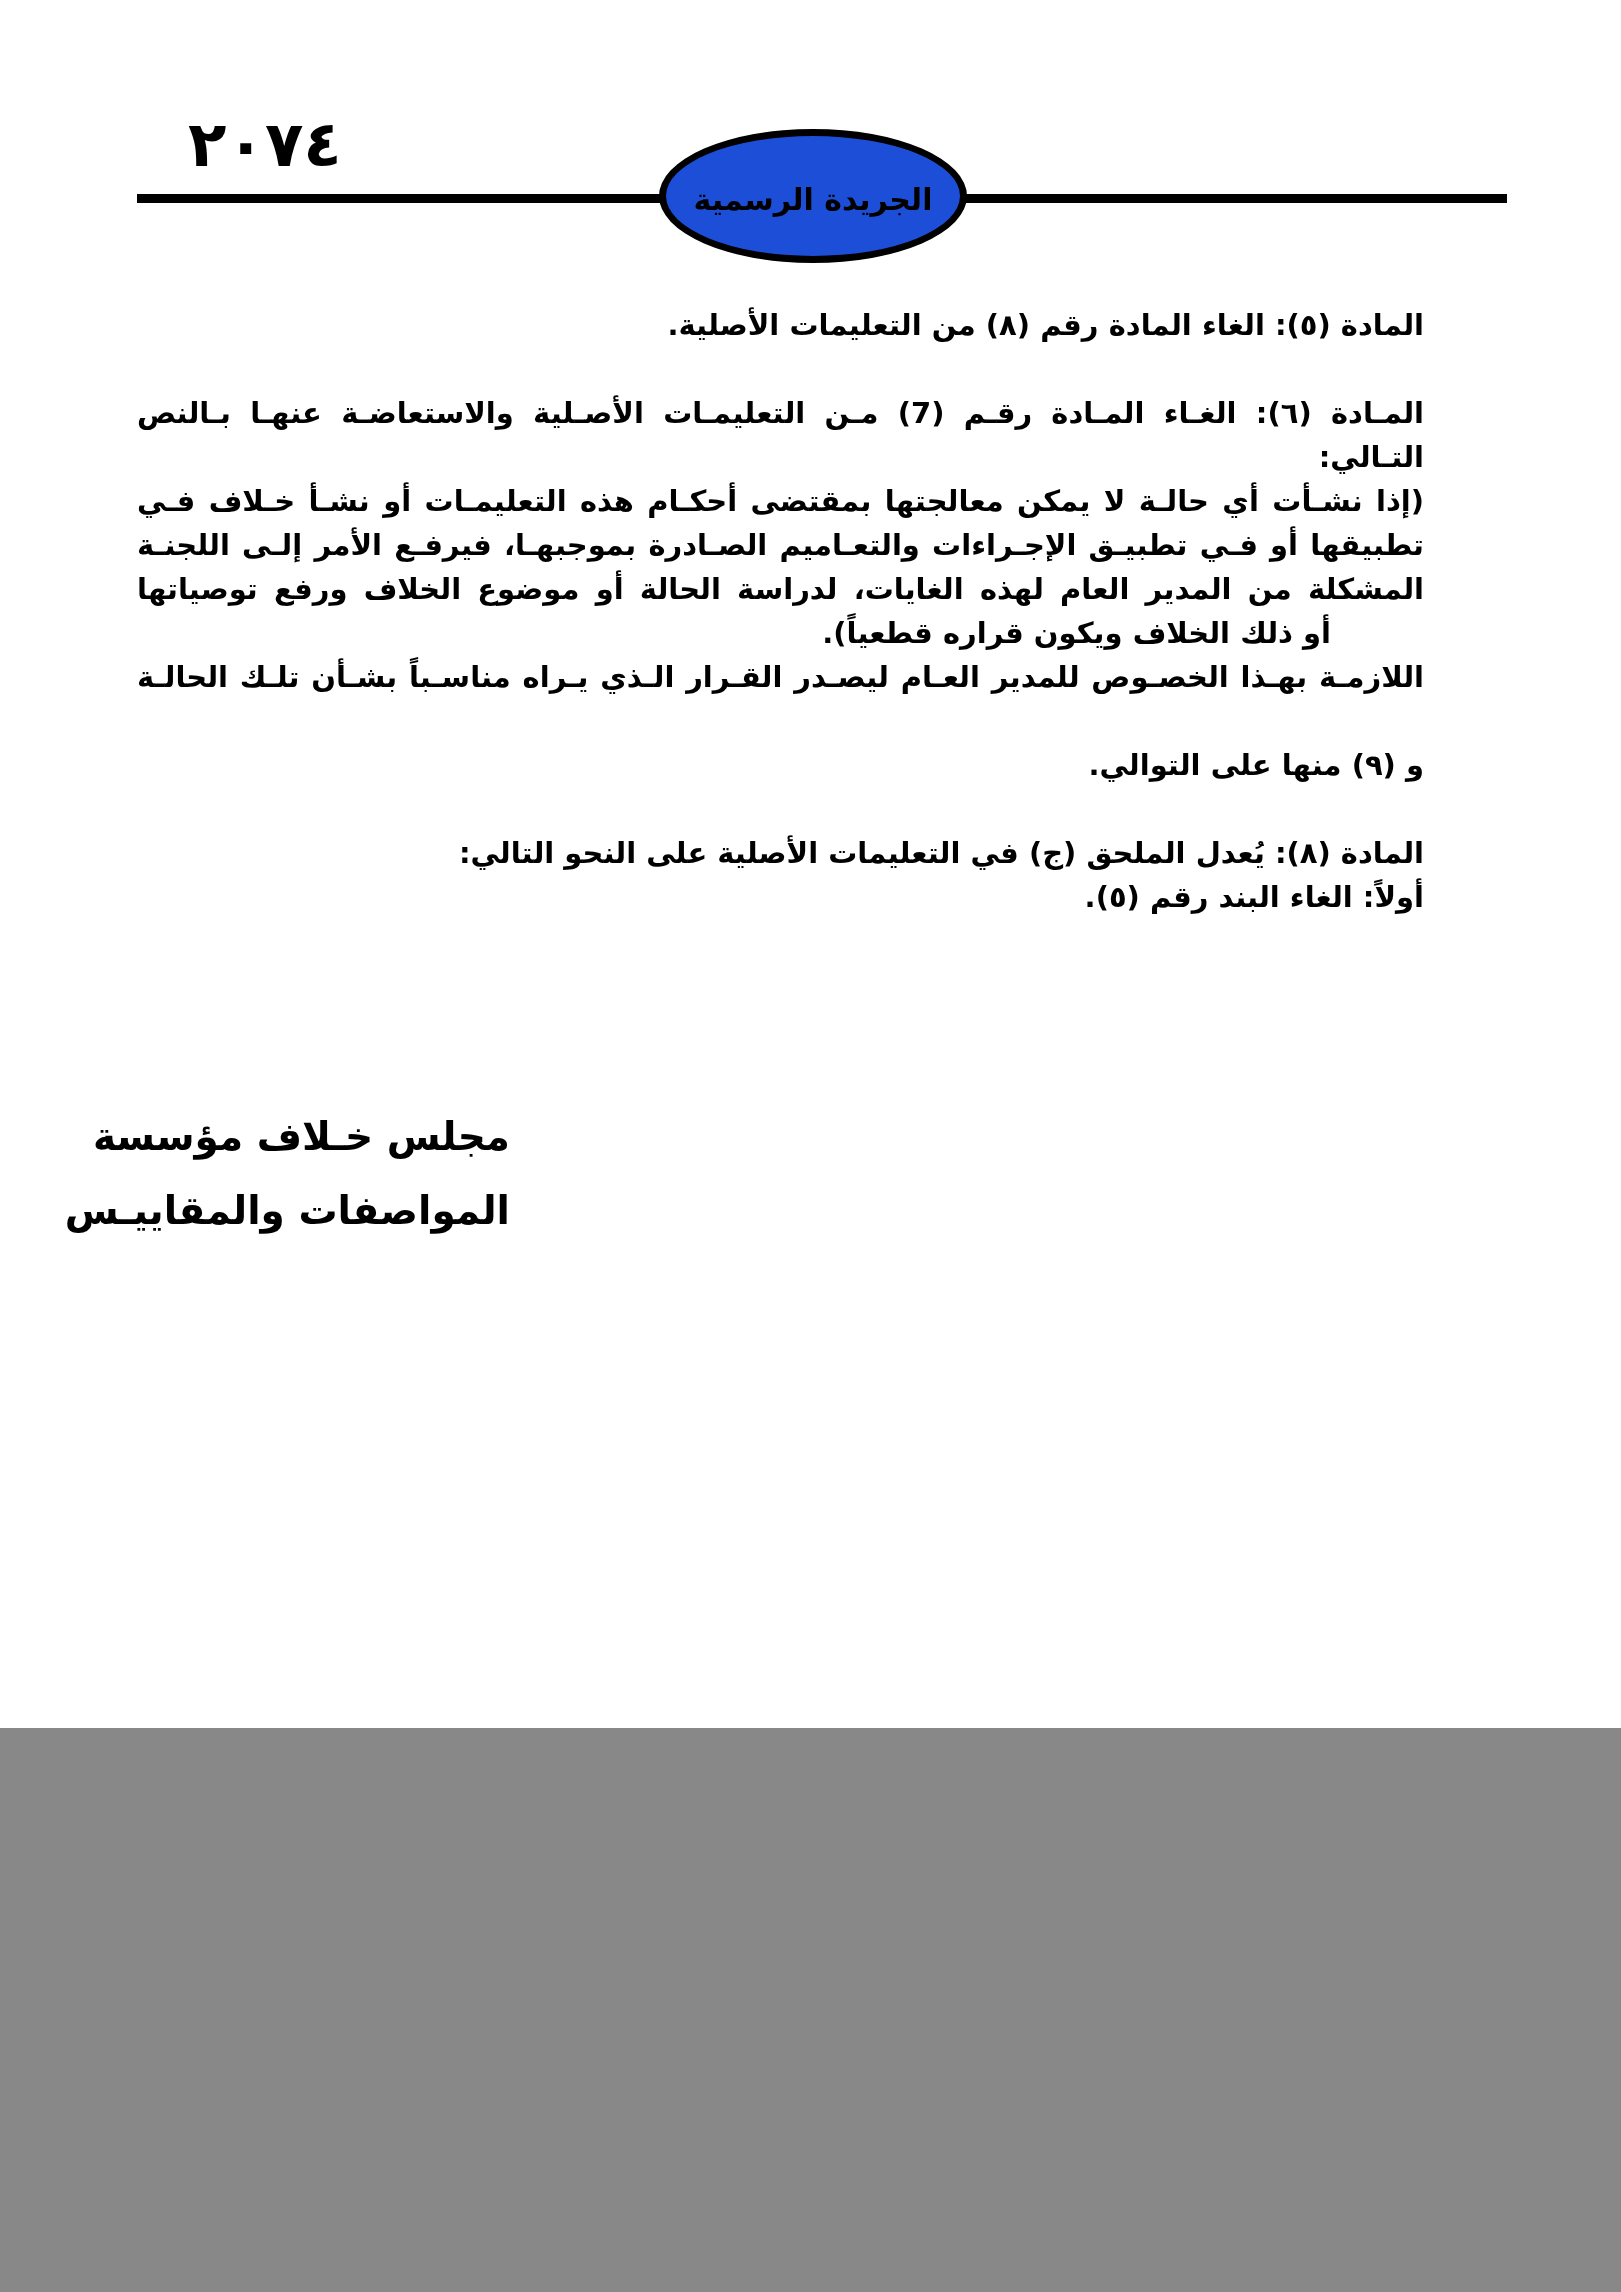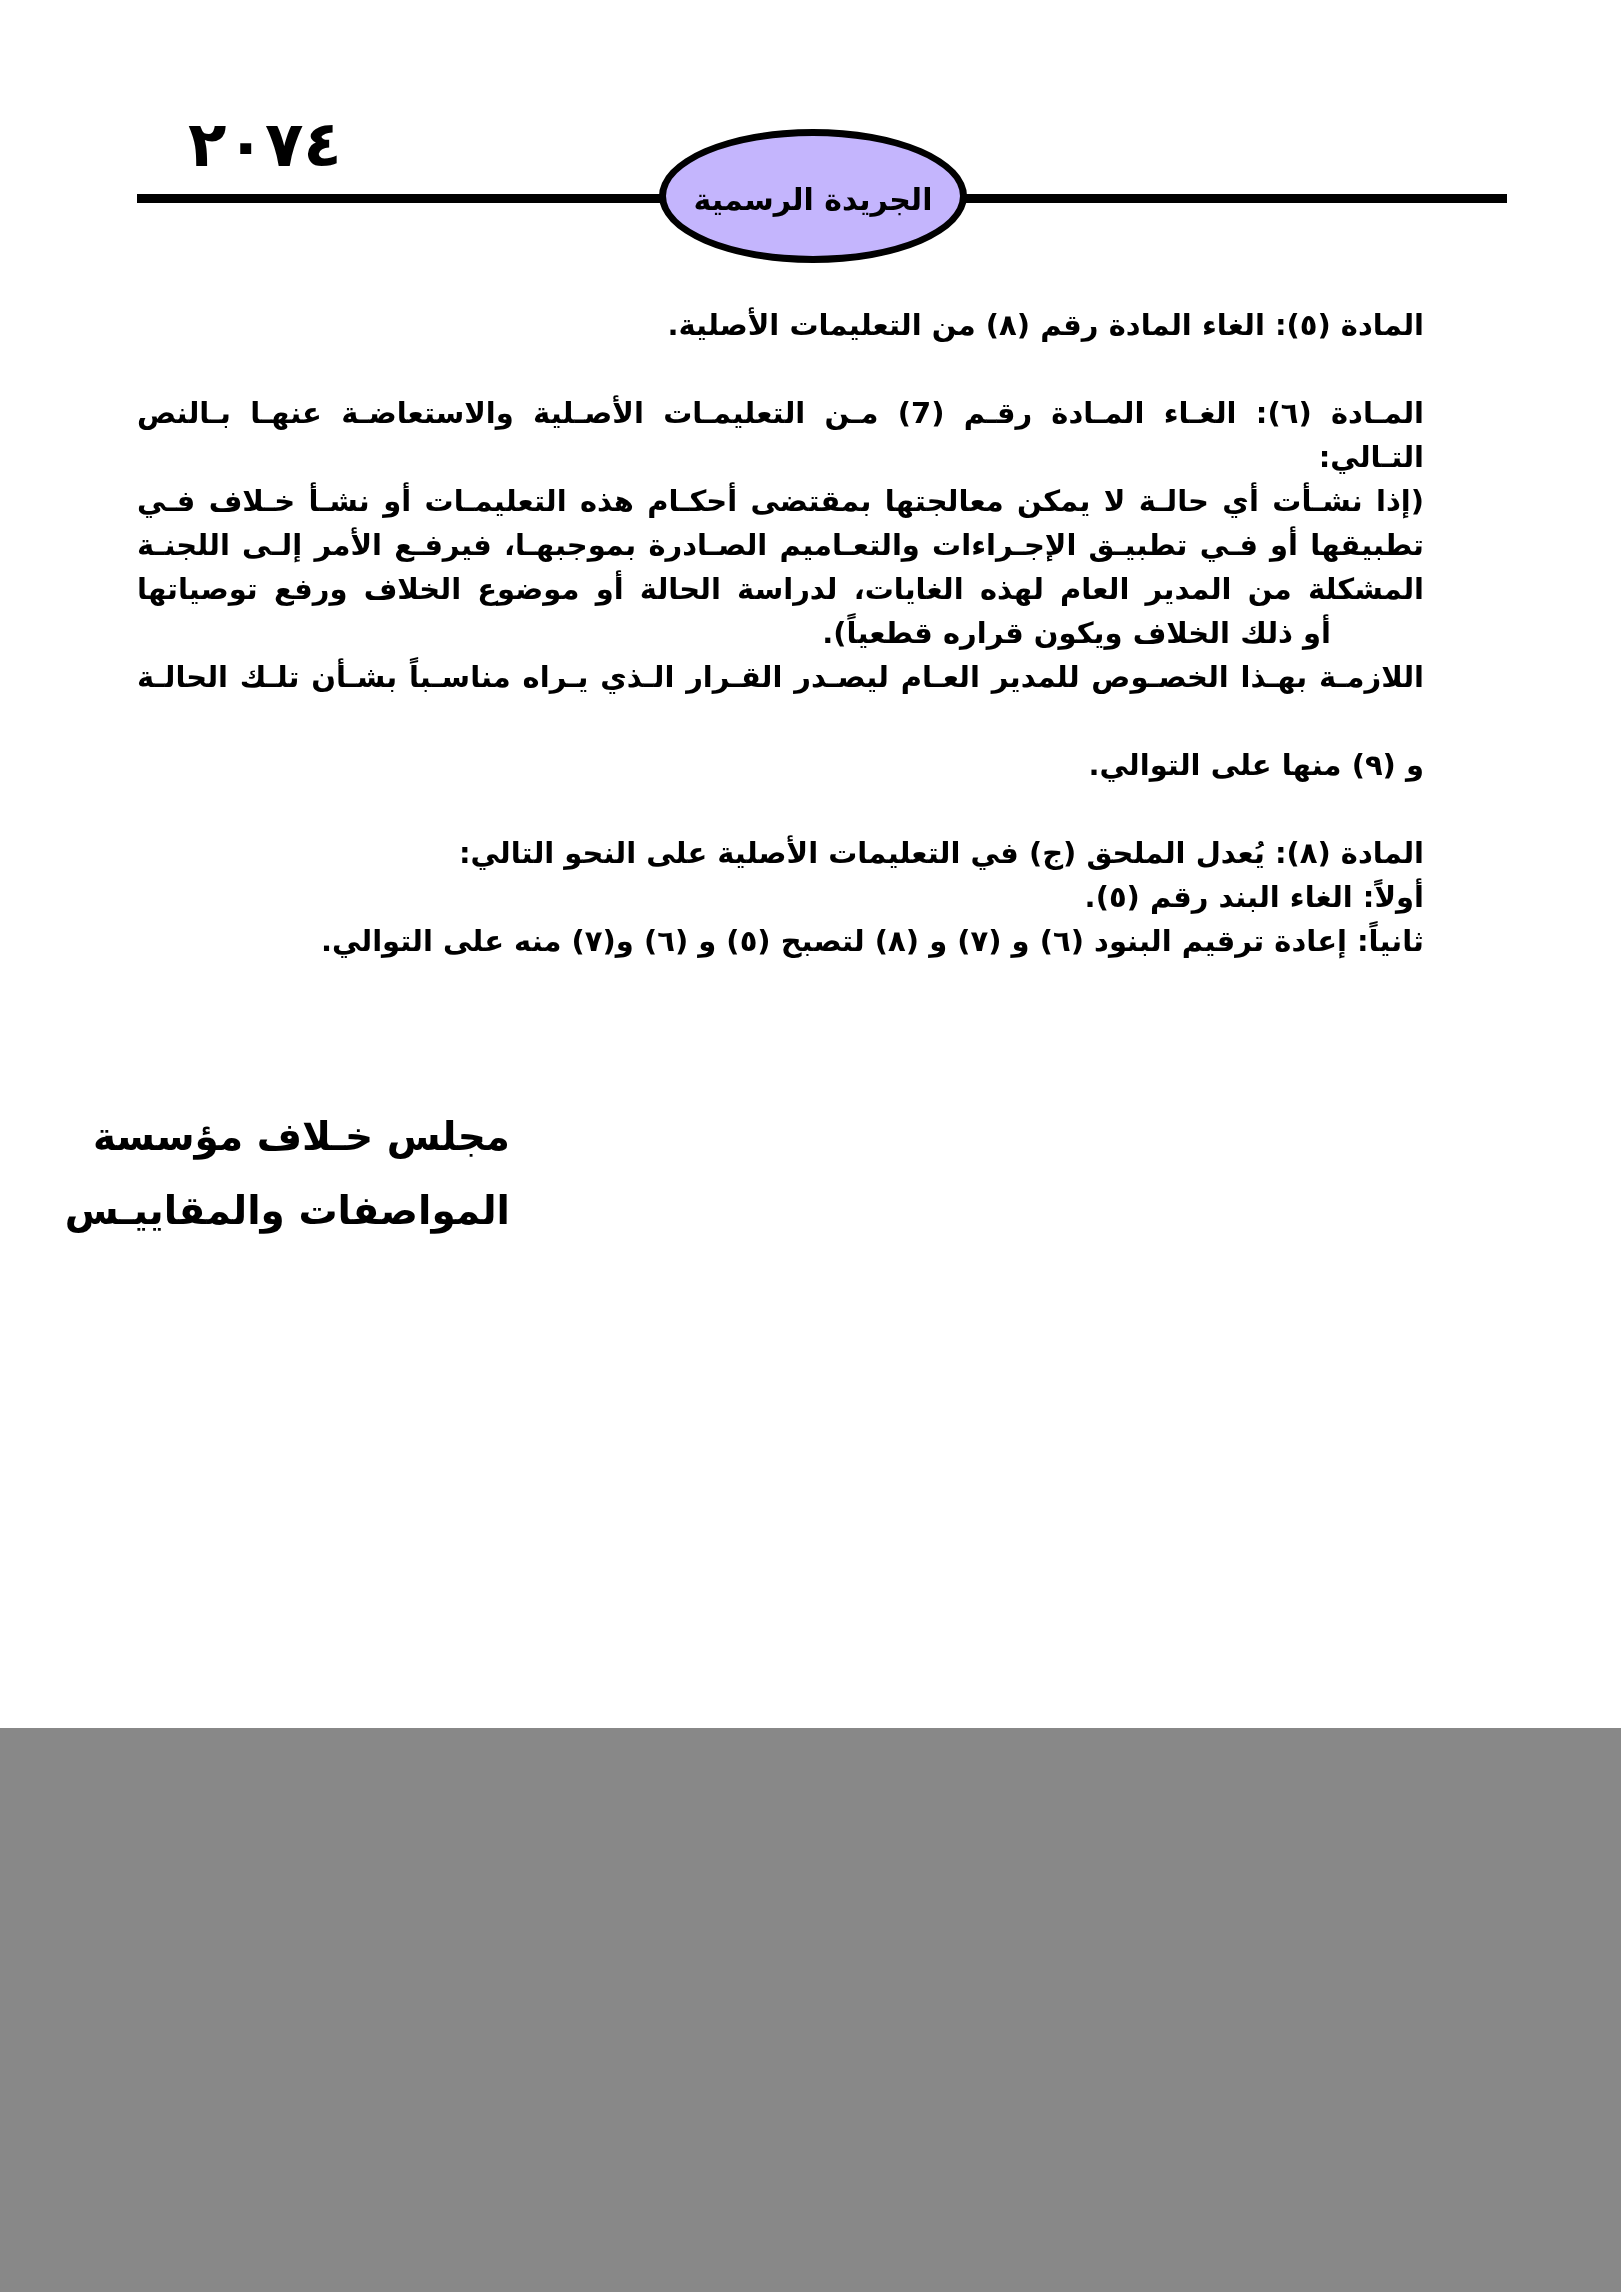--- a/index.html
+++ b/index.html
@@ -37,21 +37,21 @@
     height: 8.8px;
     background: #000000;
     z-index: 1;
   }
   .badge {
     position: absolute;
     top: 129px;
     left: 659px;
     width: 294px;
     height: 120px;
-    background: #c4b5fd;
+    background: #1d4ed8;
     border: 7.8px solid #000000;
     border-radius: 50%;
     z-index: 2;
     display: flex;
     align-items: center;
     justify-content: center;
   }
   .badge-label {
     font-size: 30px;
     font-weight: bold;
@@ -123,21 +123,20 @@
       <span class="line justify">اللازمـة بهـذا الخصـوص للمدير العـام ليصـدر القـرار الـذي يـراه مناسـباً بشـأن تلـك الحالـة</span>
     </p>
 
     <p class="para">
       <span class="line right">و (٩) منها على التوالي.</span>
     </p>
 
     <p class="para">
       <span class="line right">المادة (٨): يُعدل الملحق (ج) في التعليمات الأصلية على النحو التالي:</span>
       <span class="line right">أولاً: الغاء البند رقم (٥).</span>
-      <span class="line right">ثانياً: إعادة ترقيم البنود (٦) و (٧) و (٨) لتصبح (٥) و (٦) و(٧) منه على التوالي.</span>
     </p>
 
   </div>
 
   <div class="signature">
     <div class="sig-line">مجلس خـلاف مؤسسة</div>
     <div class="sig-line">المواصفات والمقاييـس</div>
   </div>
 
 </div>

